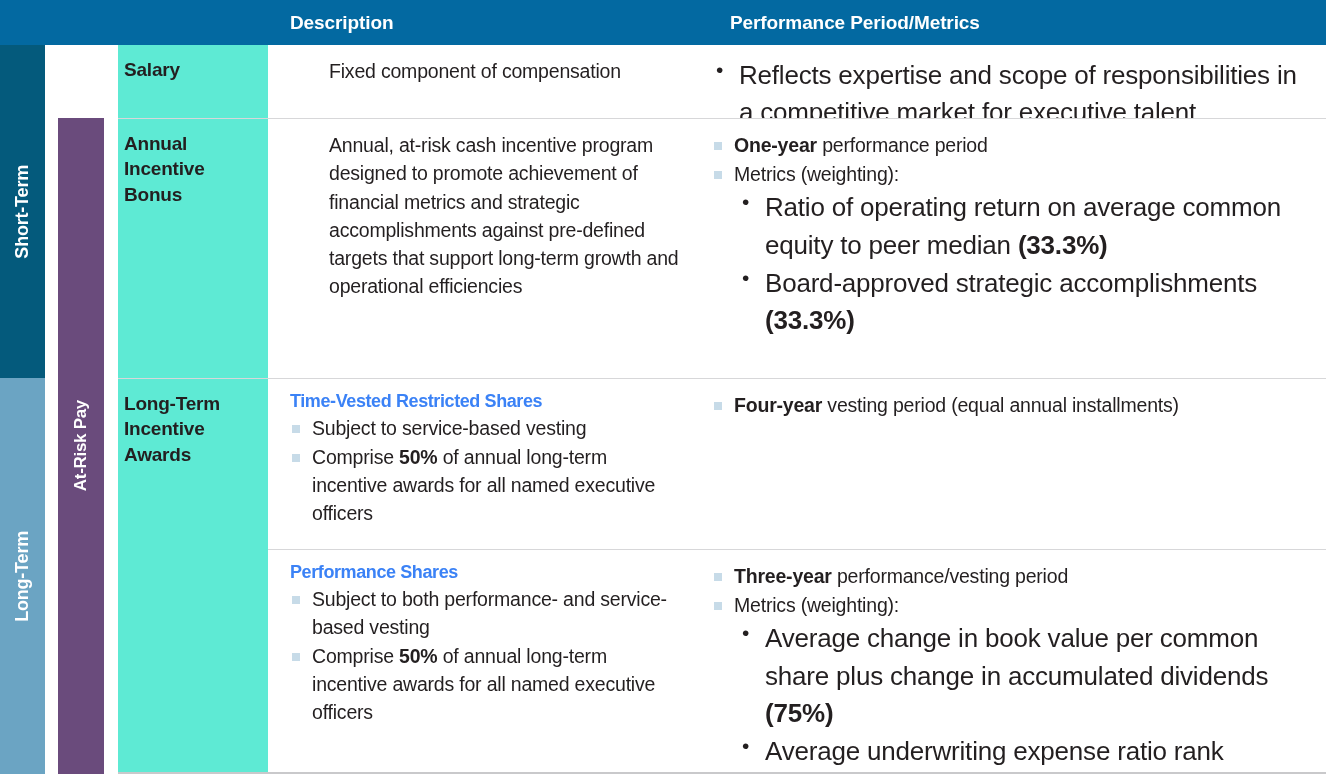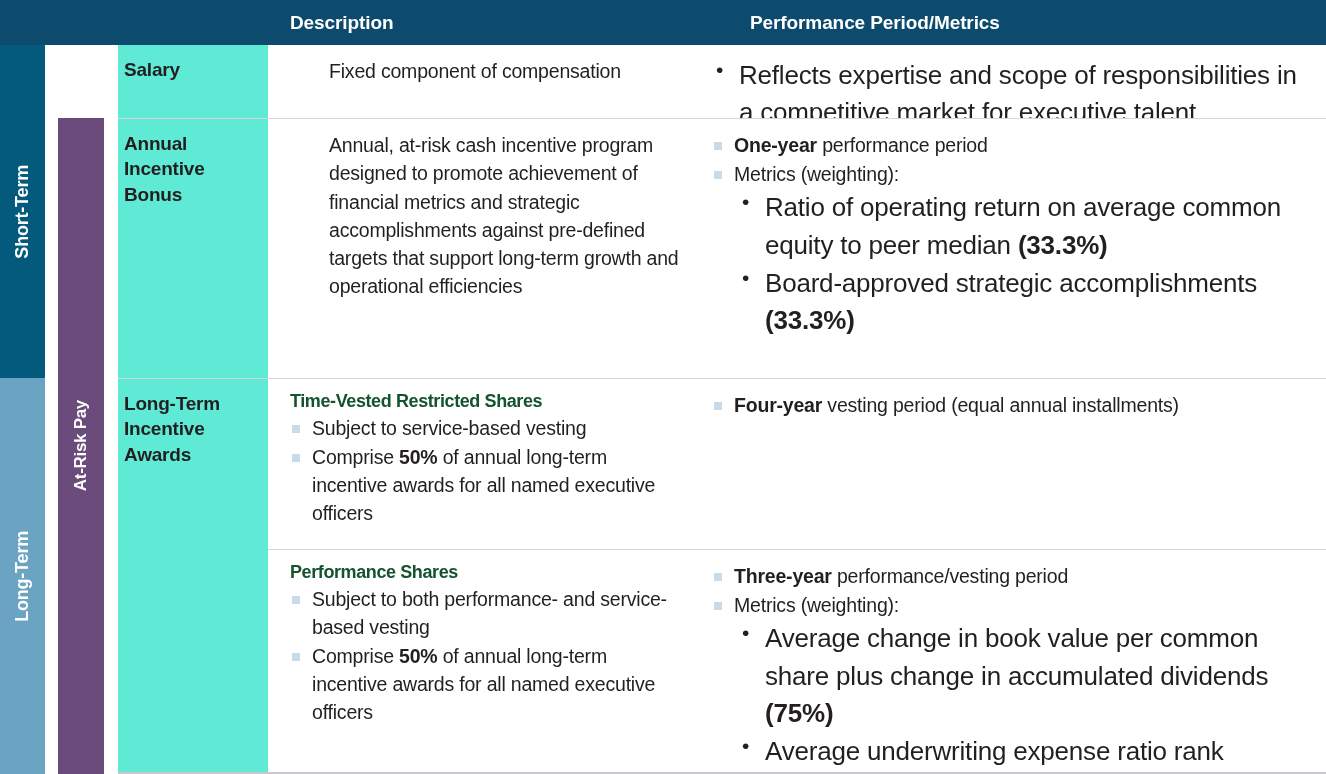--- a/index.html
+++ b/index.html
@@ -18,35 +18,35 @@
     position: relative;
     width: 1326px;
     height: 774px;
   }
 
   
   .hdr {
     position: absolute;
     top: 0; left: 0;
     width: 1326px; height: 45px;
-    background: #0c4a6e;
+    background: #0369a1;
     text-decoration: underline;
   }
   .hdr-cell {
     position: absolute;
     top: 0; height: 45px;
     display: flex; align-items: center;
     color: #ffffff;
     font-size: 19px;
     font-weight: 600;
     letter-spacing: -0.1px;
     white-space: nowrap;
   }
   .hdr-desc { left: 290px; }
-  .hdr-perf { left: 750px; }
+  .hdr-perf { left: 730px; }
 
   
   .vbar {
     position: absolute;
     left: 0; width: 45px;
     display: flex; align-items: center; justify-content: center;
   }
   .vbar span {
     writing-mode: vertical-rl;
     transform: rotate(180deg);
@@ -125,21 +125,21 @@
 
   .desc-para {
     font-size: 19.5px;
     line-height: 1.45;
     letter-spacing: -0.2px;
     color: #231f20;
     margin-left: 39px;
   }
 
   .subhead {
-    color: #14532d;
+    color: #3b82f6;
     font-size: 18px;
     font-weight: 700;
     letter-spacing: -0.4px;
     margin-bottom: 2px;
   }
 
   
   ul { list-style: none; margin: 0; padding: 0; }
 
   li.sq {

